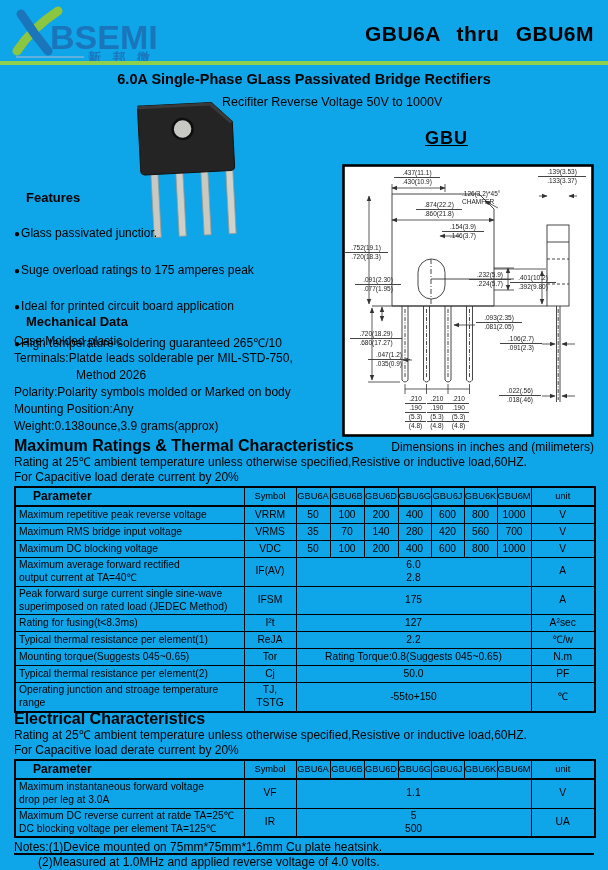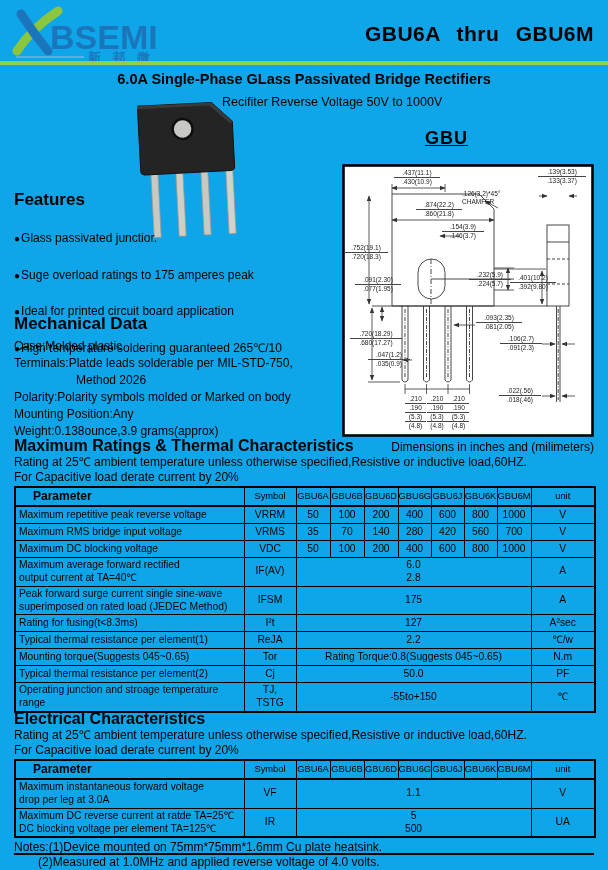--- a/index.html
+++ b/index.html
@@ -15,21 +15,21 @@
   #volt-line{left:222px;top:95px;font-size:12.5px;}
 
   
   #photo{left:118px;top:96px;width:130px;height:145px;}
 
   
   #gbu-label{left:425px;top:128px;font-size:18px;font-weight:bold;text-decoration:underline;letter-spacing:1px;}
 
   
   #features{left:14px;top:190px;width:332px;}
-  #features h2, #mech h2{margin:0 0 4px 0;font-size:17px;font-weight:bold;}
+  #features h2, #mech h2{margin:0 0 4px 12px;font-size:13px;font-weight:bold;}
   #features ul{list-style:none;margin:0;padding:0;font-size:12px;line-height:15.5px;}
   #features li{padding-left:11px;text-indent:-11px;margin-bottom:1px;margin-top:21px;}
   #features li::before{content:"\25CF";font-size:10px;margin-right:1px;}
   #mech{left:14px;top:314px;width:340px;}
   #mech div{font-size:12px;line-height:17px;}
   #mech .indent{padding-left:62px;}
 
   
   #drawbox{left:342px;top:164px;width:252px;height:273px;}
   #drawbox svg{position:absolute;left:0;top:0;}

